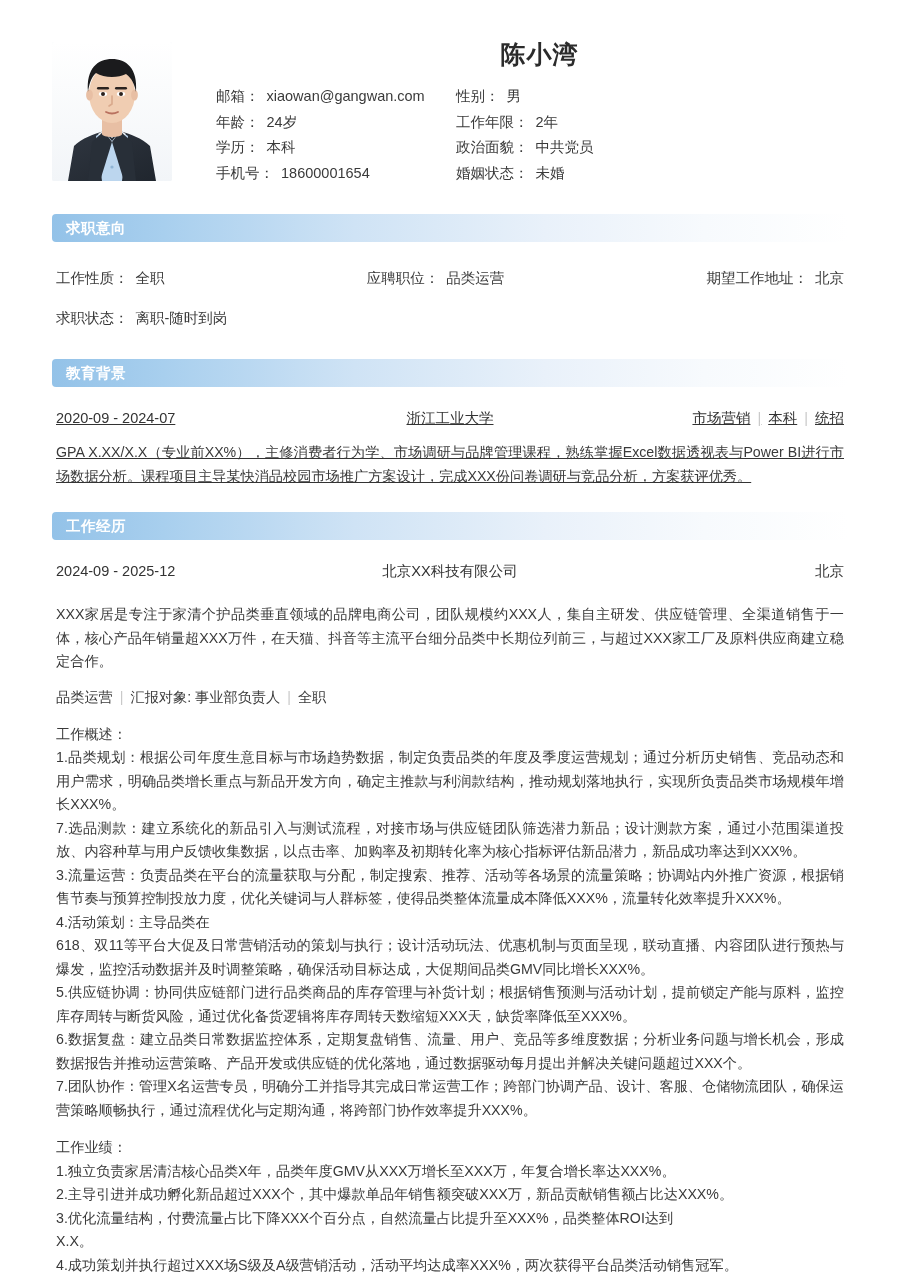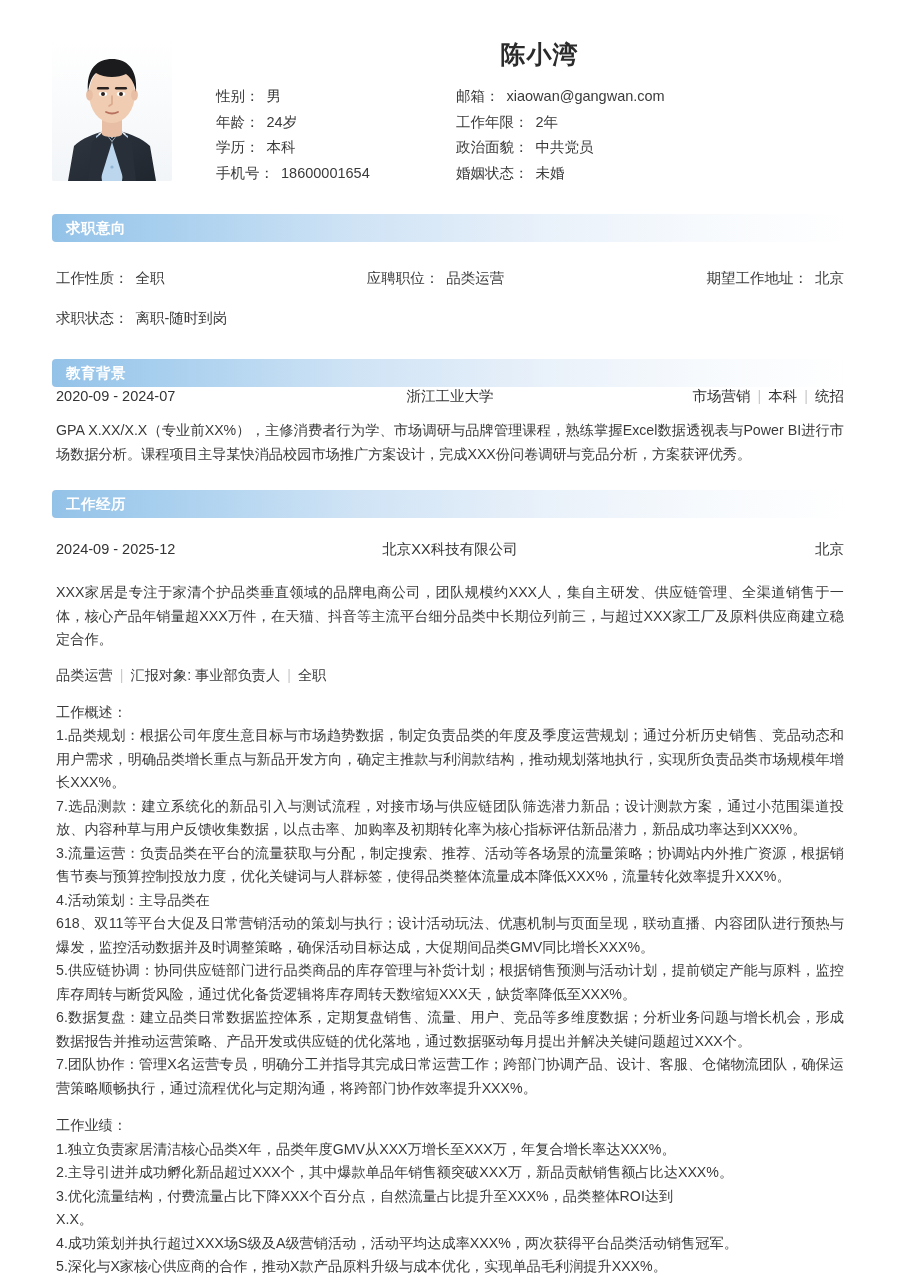--- a/index.html
+++ b/index.html
@@ -185,26 +185,26 @@
 
         <circle cx="60" cy="125" r="1.6" fill="#8fb4d4"></circle>
       </svg>
     </div>
 
     <div class="header-right">
       <div class="name">陈小湾</div>
 
       <div class="info-grid">
         <div class="info-row">
+          <span class="info-label">邮箱：</span>
+          <span class="info-value">xiaowan@gangwan.com</span>
+        </div>
+        <div class="info-row">
           <span class="info-label">性别：</span>
           <span class="info-value">男</span>
-        </div>
-        <div class="info-row">
-          <span class="info-label">邮箱：</span>
-          <span class="info-value">xiaowan@gangwan.com</span>
         </div>
 
         <div class="info-row">
           <span class="info-label">年龄：</span>
           <span class="info-value">24岁</span>
         </div>
         <div class="info-row">
           <span class="info-label">工作年限：</span>
           <span class="info-value">2年</span>
         </div>
@@ -256,21 +256,21 @@
         <span class="v">离职-随时到岗</span>
       </span>
     </div>
   </div>
 
   <div style="height:26px"></div>
   <div class="section-bar">
     <span class="section-title">教育背景</span>
   </div>
 
-  <div class="block" style="">
+  <div class="block" style="padding-top:22px;text-decoration:underline;">
     <div class="exp-head">
       <span class="col-left">2020-09 - 2024-07</span>
       <span class="col-center">浙江工业大学</span>
       <span class="col-right">
         <span>市场营销</span><span class="sep">|</span><span>本科</span><span class="sep">|</span><span>统招</span>
       </span>
     </div>
     <div class="para" style="margin-top:13px;">GPA X.XX/X.X（专业前XX%），主修消费者行为学、市场调研与品牌管理课程，熟练掌握Excel数据透视表与Power BI进行市场数据分析。课程项目主导某快消品校园市场推广方案设计，完成XXX份问卷调研与竞品分析，方案获评优秀。</div>
   </div>
 

